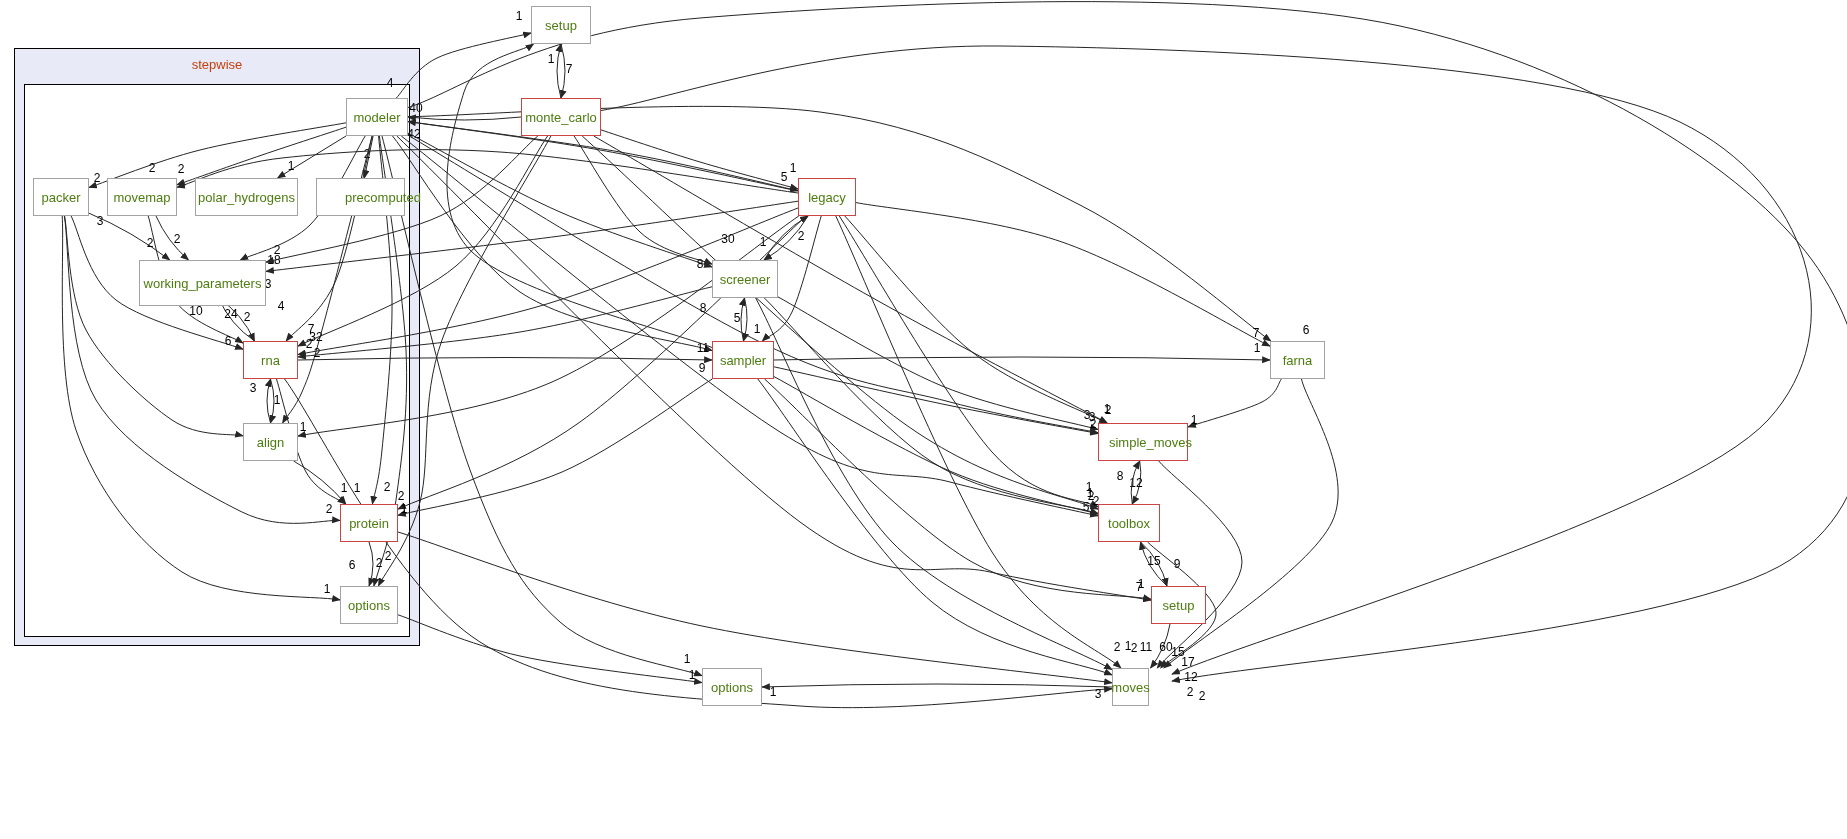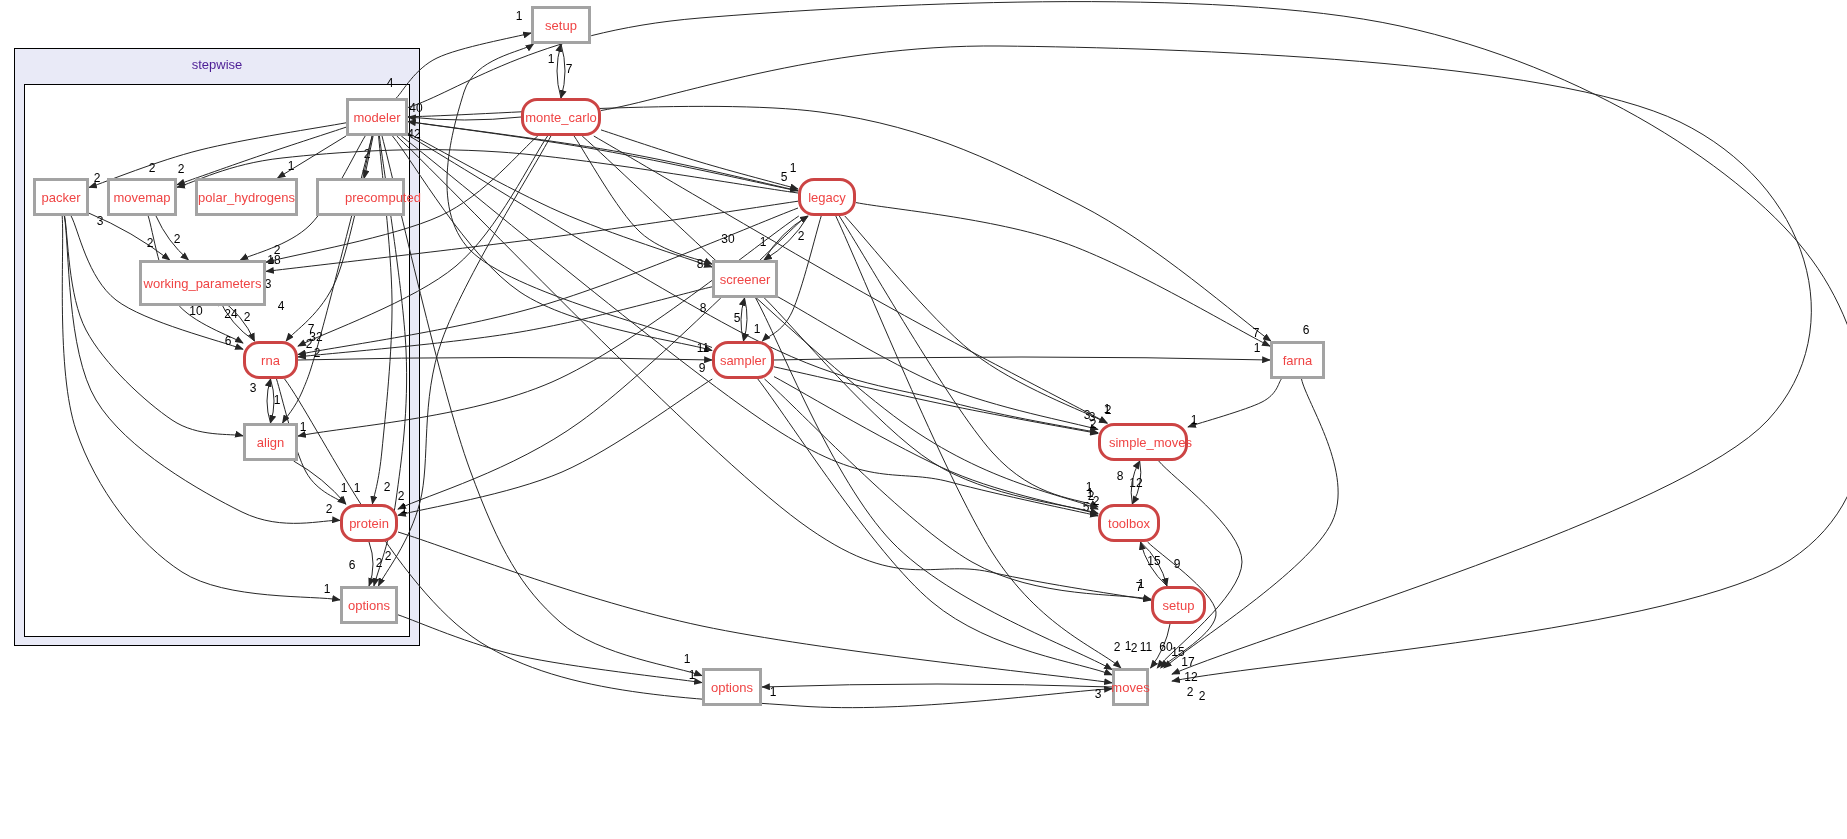--- a/index.html
+++ b/index.html
@@ -1,22 +1,22 @@
 <!DOCTYPE html>
 <html style="--red: #cc4444;"><head>
 <meta charset="utf-8">
 <style>
   html,body{margin:0;padding:0;background:#ffffff;font-family:"Liberation Sans",sans-serif;}
   #canvas{position:relative;width:1847px;height:839px;background:#ffffff;overflow:hidden;}
   .cluster{position:absolute;left:14px;top:48px;width:406px;height:598px;border:1px solid #000;box-sizing:border-box;}
-  .cluster-label{position:absolute;top:8px;left:0;width:100%;text-align:center;font-size:13px;color:#4c1d95;}
+  .cluster-label{position:absolute;top:8px;left:0;width:100%;text-align:center;font-size:13px;color:#c2410c;}
   .cluster-inner{position:absolute;left:24px;top:84px;width:386px;height:553px;border:1px solid #000;background:#ffffff;box-sizing:border-box;}
   #edge-layer{position:absolute;left:0;top:0;width:1847px;height:839px;}
-  .node{position:absolute;display:flex;align-items:center;justify-content:center;background:#ffffff;border:3px solid #a3a3a3;box-sizing:border-box;font-size:13px;color:#ef4444;cursor:pointer;white-space:nowrap;text-align:right;}
-  .node.red{border-color:var(--red,#cc4444);border-radius:16px;}
+  .node{position:absolute;display:flex;align-items:center;justify-content:center;background:#ffffff;border:1px solid #a3a3a3;box-sizing:border-box;font-size:13px;color:#4d7c0f;cursor:pointer;white-space:nowrap;text-align:right;}
+  .node.red{border-color:var(--red,#cc4444);}
   .elabel{font-size:12px;fill:#000;text-anchor:middle;font-family:"Liberation Sans",sans-serif;}
 </style>
 </head>
 <body>
 
 <div id="canvas">
   <div class="cluster" style="background: rgb(233, 234, 247);">
     <div class="cluster-label">stepwise</div>
   </div>
   <div class="cluster-inner"></div>

